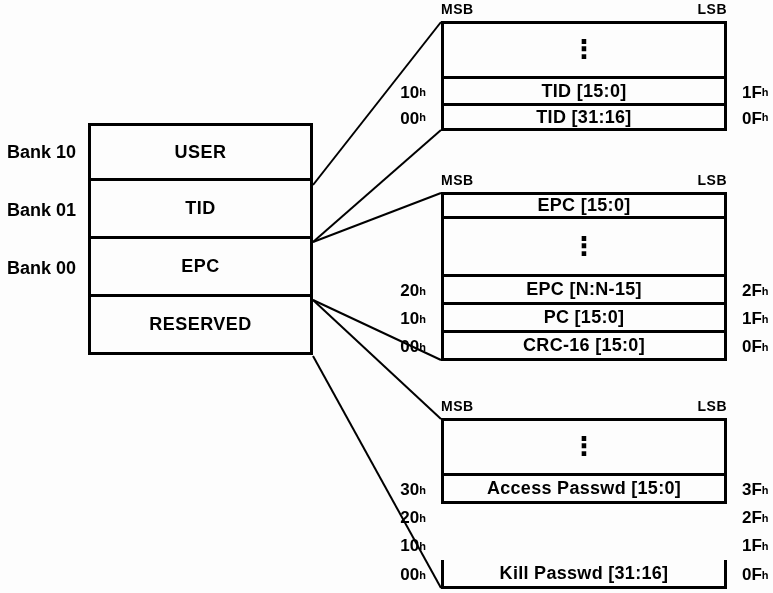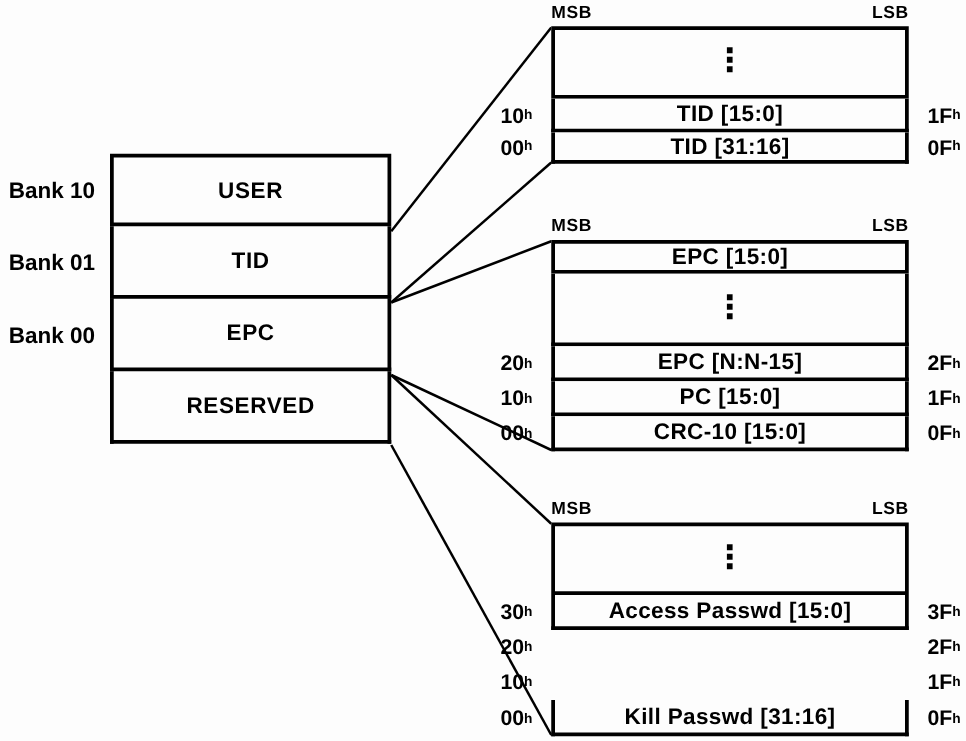--- a/index.html
+++ b/index.html
@@ -162,21 +162,21 @@
     <div class="mcell">PC [15:0]</div>
     <div class="off">
       <span>1F</span>
         <sub class="hx">h</sub>
     </div>
 
     <div class="addr">
       <span>00</span>
         <sub class="hx">h</sub>
     </div>
-    <div class="mcell">CRC-10 [15:0]</div>
+    <div class="mcell">CRC-16 [15:0]</div>
     <div class="off">
       <span>0F</span>
         <sub class="hx">h</sub>
     </div>
   </div>
 
   <div class="mem-header" id="hdr-res">
     <span>MSB</span>
     <span>LSB</span>
   </div>

